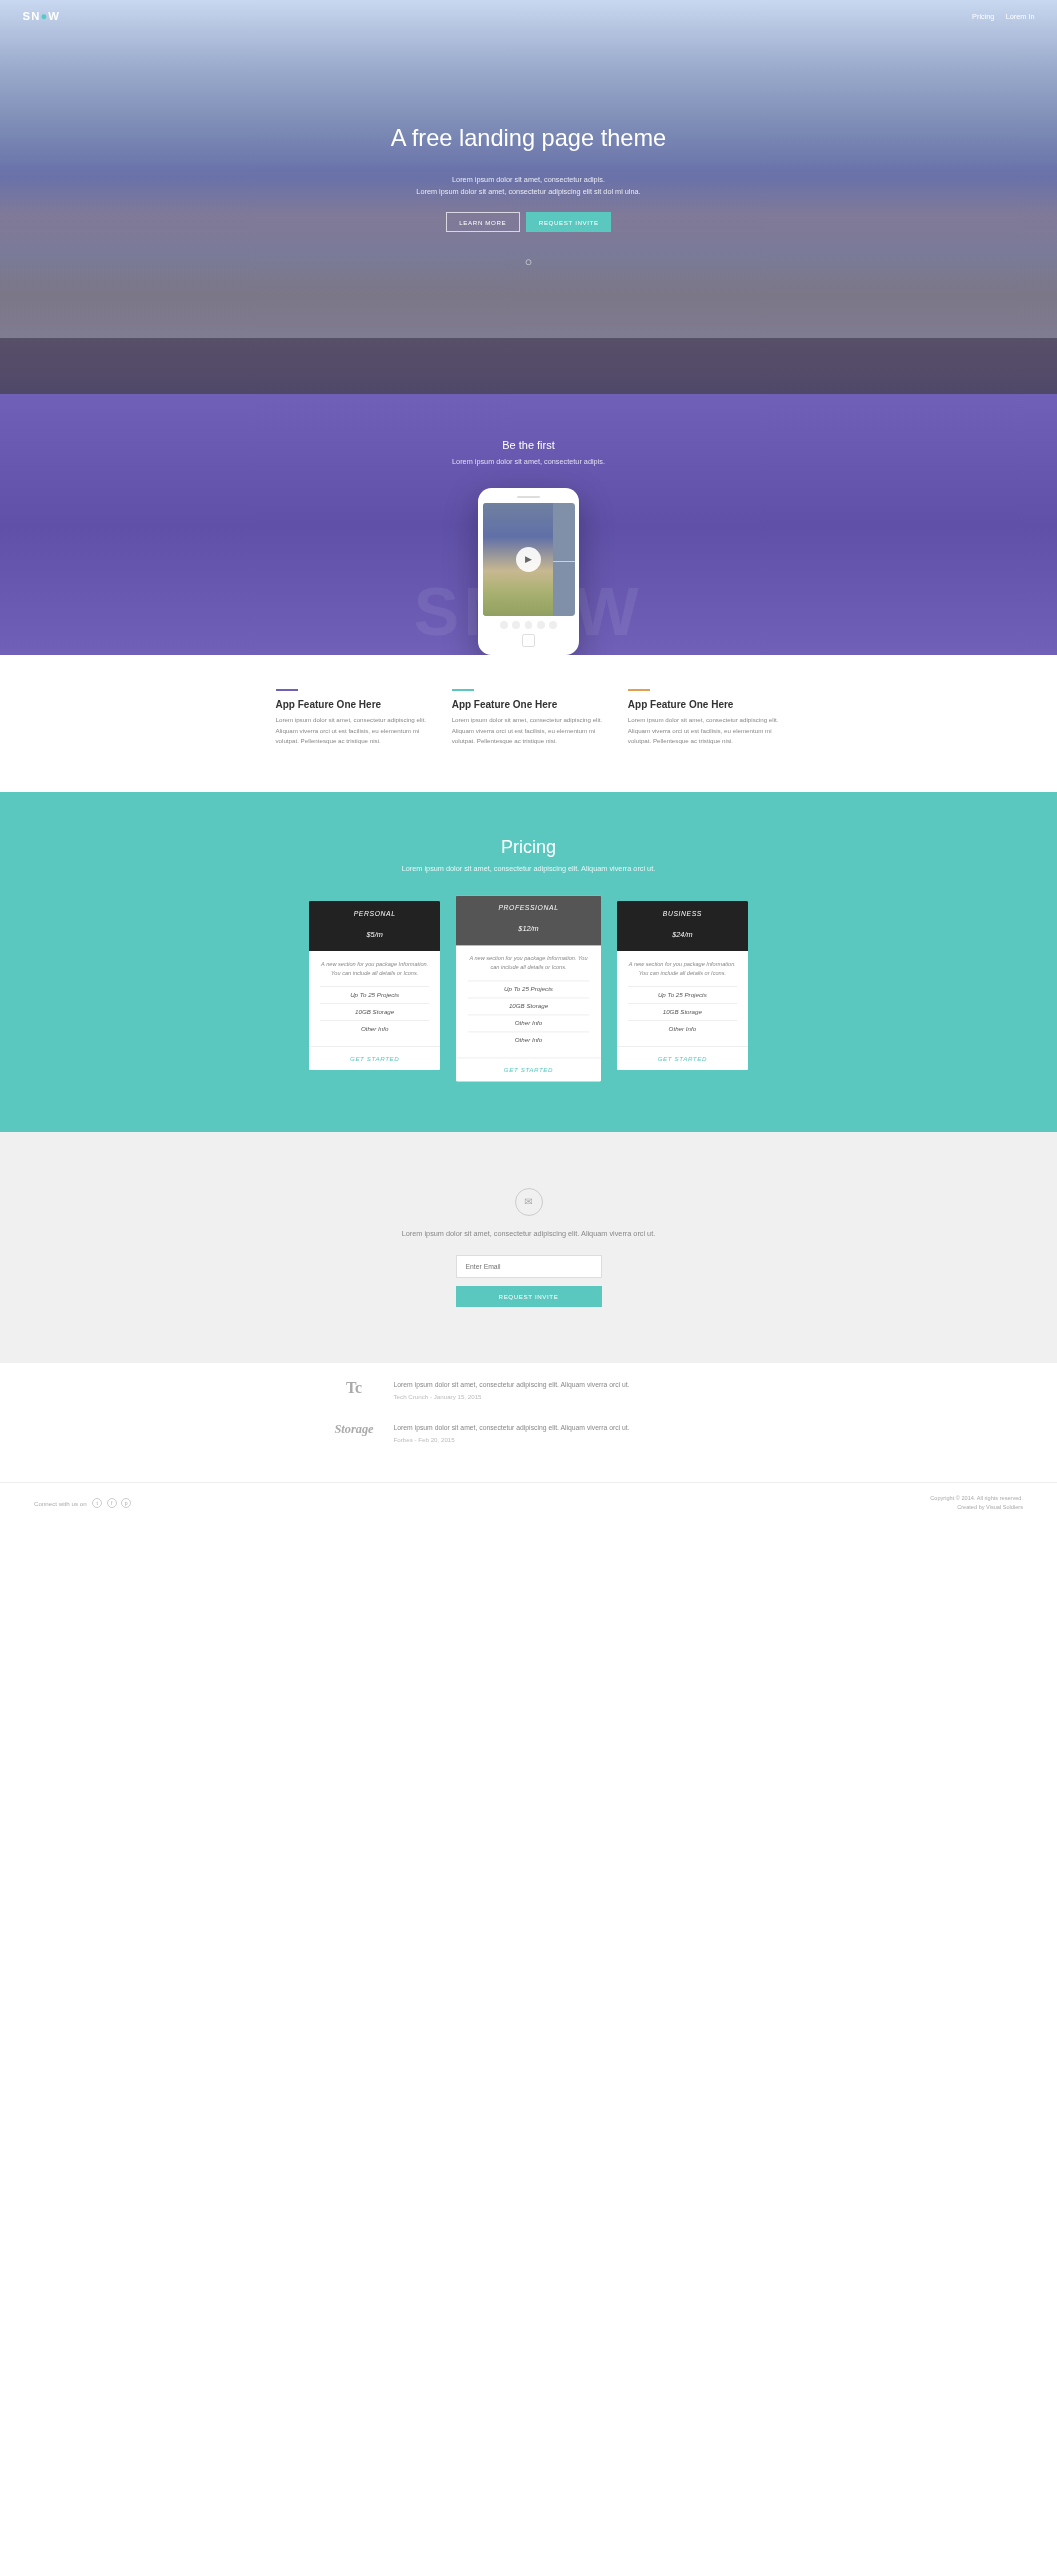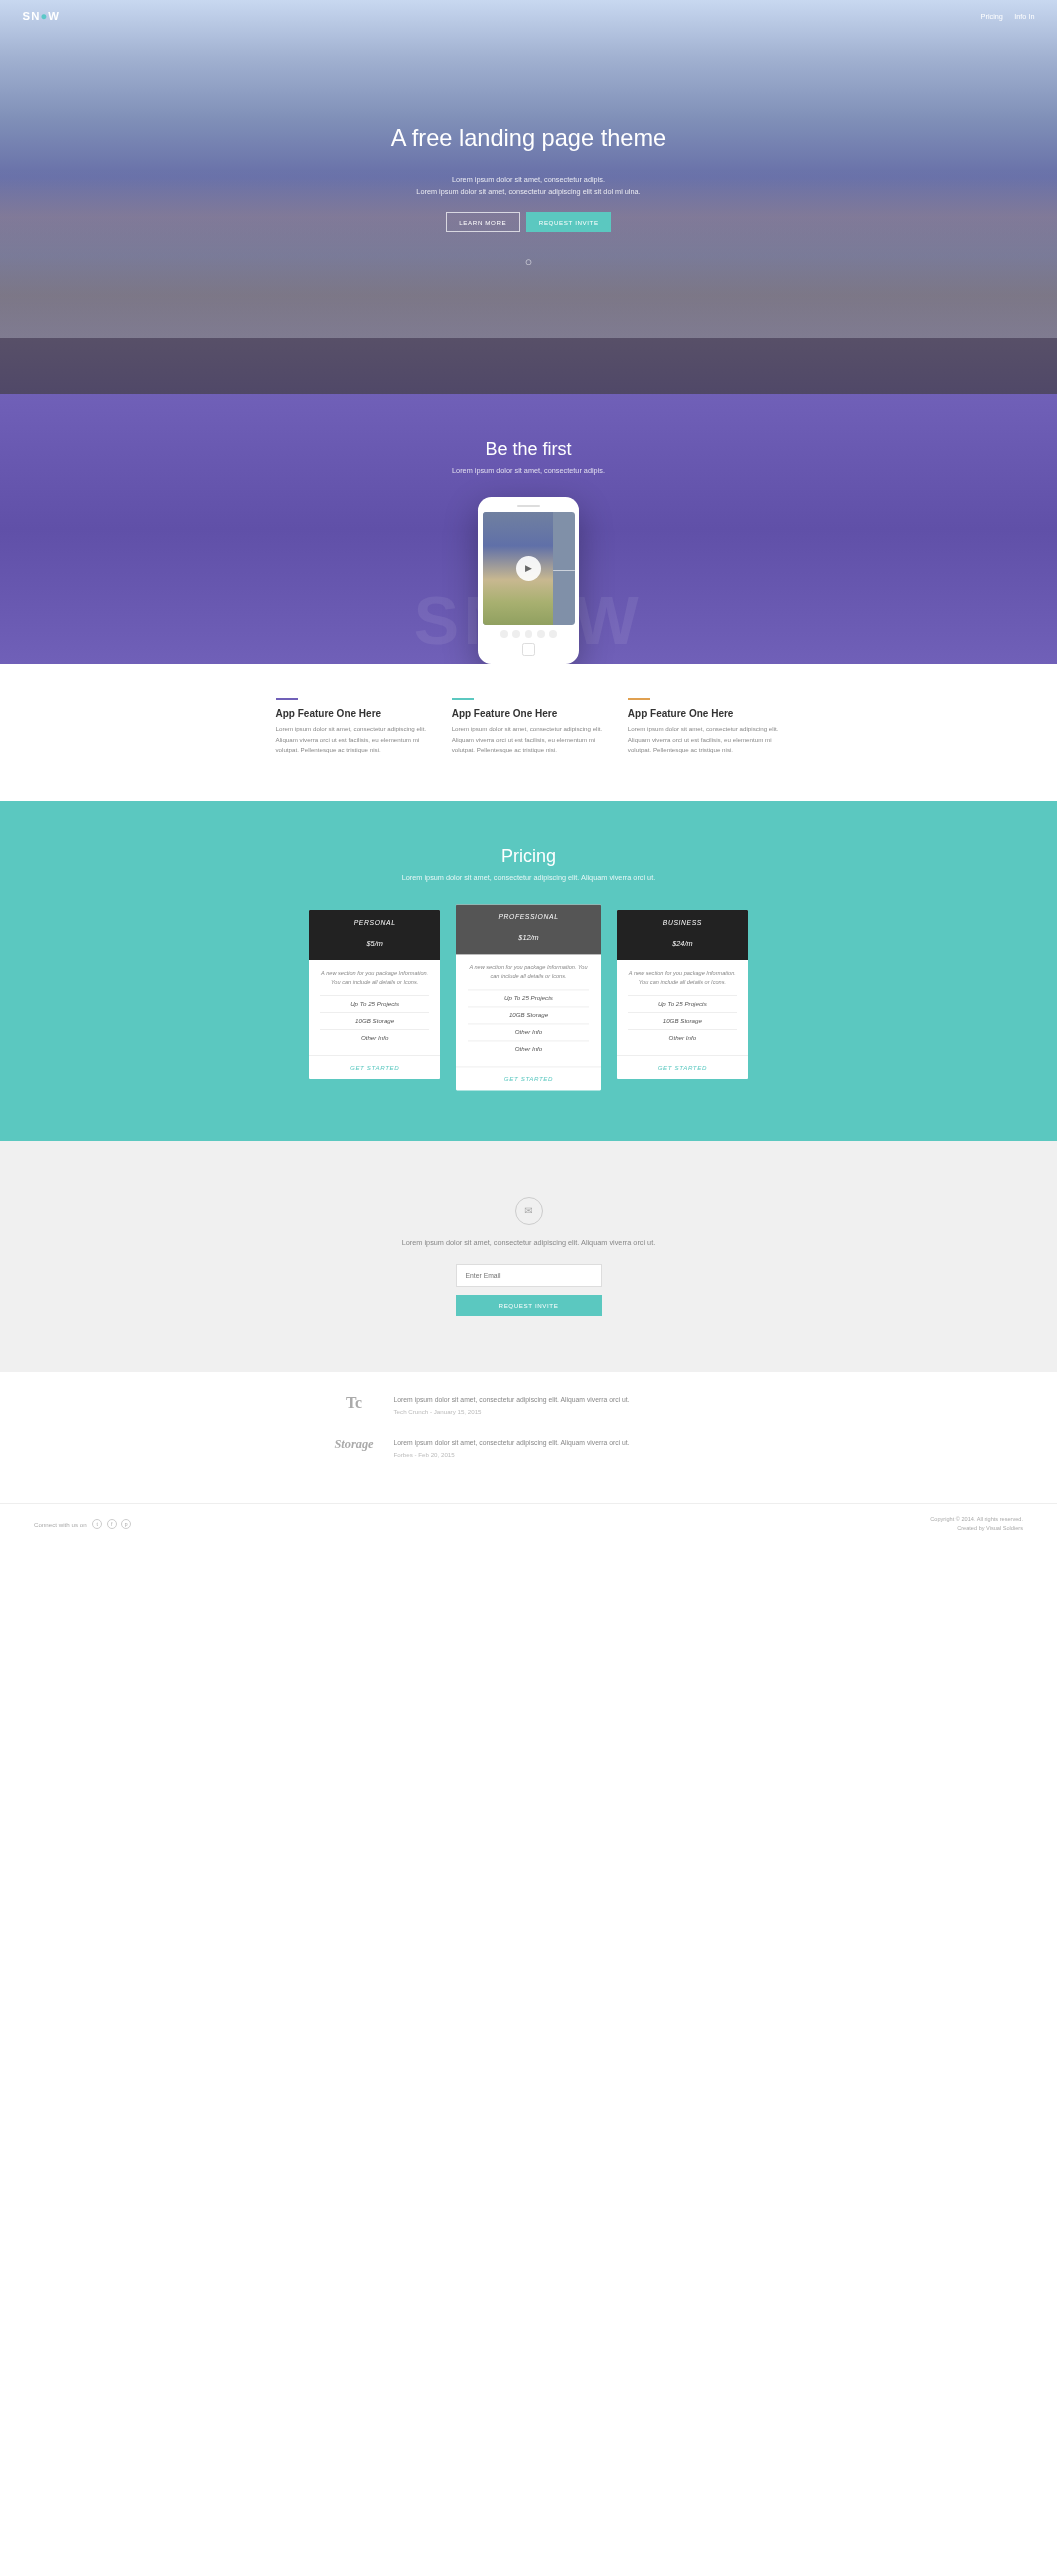--- a/index.html
+++ b/index.html
@@ -48,21 +48,21 @@
       color: #fff; background: #5bc8c0; font-size: 6.2px; letter-spacing: 0.6px;
       cursor: pointer; text-transform: uppercase;
     }
     .hero-scroll { color: rgba(255,255,255,0.7); font-size: 12.4px; margin-top: 22.5px; }
 
     
     .purple-section {
       background: linear-gradient(180deg, #7060b8 0%, #6050a8 50%, #7060b8 100%);
       padding: 45px 0 0 0; text-align: center; position: relative; overflow: hidden;
     }
-    .purple-section .section-title { color: #fff; font-size: 18px; font-weight: 300; margin-bottom: 5.6px; }
+    .purple-section .section-title { color: #fff; font-size: 11px; font-weight: 300; margin-bottom: 5.6px; }
     .purple-section .section-sub { color: rgba(255,255,255,0.8); font-size: 7.3px; margin-bottom: 22.5px; }
     .snow-bg-text {
       position: absolute; bottom: 5.6px; left: 50%; transform: translateX(-50%);
       font-size: 68px; font-weight: 700; color: rgba(255,255,255,0.08);
       letter-spacing: 4.5px; white-space: nowrap; pointer-events: none;
     }
 
     
     .phone-mockup {
       width: 101px; margin: 0 auto; position: relative; z-index: 2;
@@ -154,21 +154,21 @@
       padding: 6.8px 9px; border: 0.6px solid #ddd; background: #fff;
       font-size: 6.8px; color: #aaa; outline: none;
     }
     .btn-invite {
       display: block; width: 146px; margin: 0 auto; background: #5bc8c0;
       color: #fff; padding: 7.3px; font-size: 6.2px; letter-spacing: 0.6px;
       text-transform: uppercase; border: none; cursor: pointer;
     }
 
     
-    .press-section { background: #fff; padding: 22px; }
+    .press-section { background: #fff; padding: 16px; }
     .press-item { display: flex; align-items: flex-start; gap: 17px; max-width: 394px; margin: 0 auto 22.5px; }
     .press-logo { font-size: 15.8px; font-weight: 700; color: #aaa; min-width: 45px; text-align: center; }
     .press-logo.tc { font-family: Georgia, serif; }
     .press-logo.forbes { font-family: Georgia, serif; font-style: italic; font-size: 12.4px; }
     .press-text { font-size: 6.8px; color: #888; line-height: 1.7; }
     .press-source { font-size: 6.2px; color: #bbb; margin-top: 2.3px; }
 
     
     .footer {
       background: #fff; padding: 11.3px 34px;
@@ -180,21 +180,21 @@
     .footer-social-icon { width: 10px; height: 10px; border: 0.6px solid #ccc; border-radius: 50%; display: flex; align-items: center; justify-content: center; font-size: 5px; color: #aaa; }
     .footer-copy { font-size: 5.6px; color: #aaa; text-align: right; line-height: 1.6; }
   </style>
 </head>
 <body>
 
 <nav class="nav">
   <div class="nav-logo">SN<span>●</span>W</div>
   <div class="nav-links">
     <a href="#pricing">Pricing</a>
-    <a href="#signin">Info In</a>
+    <a href="#signin">Lorem In</a>
   </div>
 </nav>
 
 <section class="hero">
   <div class="hero-mountain"></div>
   <div class="hero-snow-overlay"></div>
   <div class="hero-content">
     <h1 class="hero-title">A free landing page theme</h1>
     <p class="hero-subtitle">Lorem ipsum dolor sit amet, consectetur adipis.</p>
     <p class="hero-subtitle2">Lorem ipsum dolor sit amet, consectetur adipiscing elit sit dol mi ulna.</p>

